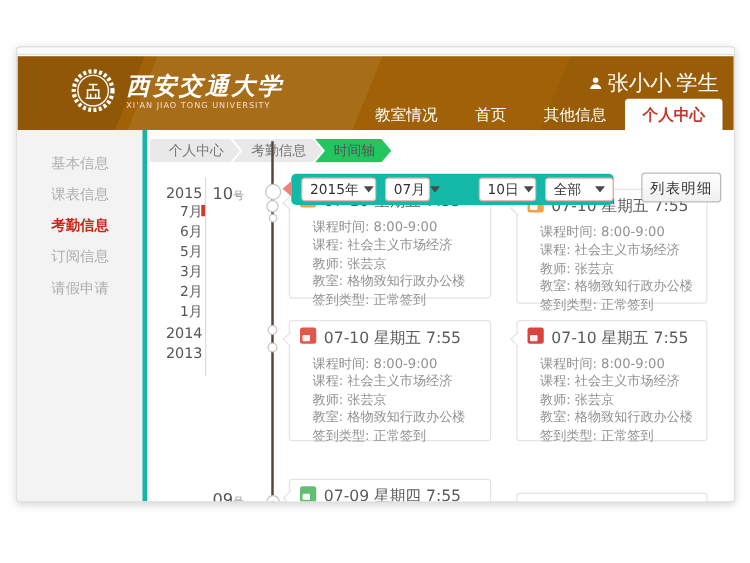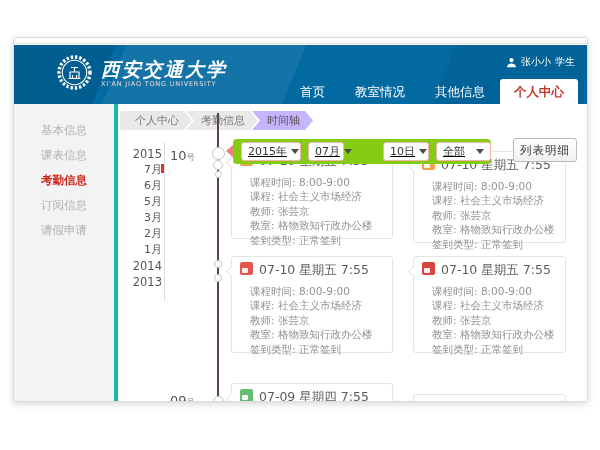--- a/index.html
+++ b/index.html
@@ -9,37 +9,37 @@
 
   
   .win { position:absolute; left:13px; top:37px; width:575px; height:365px;
          background:#fff; border:1px solid #dcdcdc; border-radius:3px;
          box-shadow:0 2px 7px rgba(0,0,0,.16); overflow:hidden; }
   .topstrip { position:absolute; left:0; top:0; right:0; height:6px;
               background:#fbfbfb; border-bottom:1px solid #e3e3e3; }
 
   
   .hdr { position:absolute; left:0; top:7px; right:0; height:59px;
-         background:#0369a1; overflow:hidden; }
+         background:#a16207; overflow:hidden; }
   .band { position:absolute; top:-5px; bottom:-5px; transform:skewX(-22deg); }
   .band.dark  { left:-60px; width:150px; background:rgba(0,0,0,.10); }
   .band.light { left:100px; width:180px; background:rgba(255,255,255,.07); }
   .band.light2{ left:430px; width:400px; background:rgba(0,0,0,.05); }
 
   .brand { position:absolute; left:42px; top:9px; display:flex; align-items:center; }
   .emblem { width:37px; height:37px; flex:0 0 auto; }
   .uni { margin-left:8px; }
   .uni-cn { color:#fff; font-size:19px; font-style:italic; font-weight:bold;
             letter-spacing:2px; line-height:22px; white-space:nowrap; }
   .uni-en { color:#f4d9d4; font-size:6.5px; letter-spacing:.8px; white-space:nowrap; }
   .app-title { color:#fff; font-size:17px; font-weight:bold; margin-left:10px;
                letter-spacing:2px; white-space:nowrap; }
 
   .userbox { position:absolute; right:12px; top:10px; display:flex; align-items:center;
-             gap:4px; color:#fff; font-size:10px; cursor:pointer; }
+             gap:4px; color:#fff; font-size:17px; cursor:pointer; }
 
   .nav { position:absolute; right:9px; bottom:0; display:flex; align-items:flex-end; }
   .nav-item { color:#fff; font-size:12.5px; line-height:25px; padding:0 15px;
               cursor:pointer; white-space:nowrap; }
   .nav-item.active { background:#fff; color:#c0392b; border-radius:3px 3px 0 0;
                      padding:0 14px; font-weight:bold; }
 
   
   .content { position:absolute; left:0; top:66px; right:0; bottom:0; background:#fff; }
   .sidebar { position:absolute; left:0; top:0; bottom:0; width:104px;
@@ -51,21 +51,21 @@
   .main { position:absolute; left:104px; top:0; right:0; bottom:0; background:#fff; }
 
   
   .crumbs { position:absolute; left:2px; top:7px; display:flex; }
   .chip { height:19px; line-height:19px; padding:0 13px 0 15px; font-size:11px;
           color:#777; background:#e9e9e9; white-space:nowrap; cursor:pointer;
           clip-path:polygon(0 0,calc(100% - 8px) 0,100% 50%,calc(100% - 8px) 100%,0 100%,8px 50%);
           margin-left:-6px; }
   .chip:first-child { clip-path:polygon(0 0,calc(100% - 8px) 0,100% 50%,calc(100% - 8px) 100%,0 100%);
                       margin-left:0; border-radius:2px 0 0 2px; }
-  .chip.active { background:#c4b5fd; filter:drop-shadow(0 0 1px #bdbdbd); color:#555; }
+  .chip.active { background:#22c55e; filter:drop-shadow(0 0 1px #bdbdbd); color:#555; }
 
   
   .ynav { position:absolute; left:1px; top:42px; width:43px; }
   .ynav-item { height:16px; line-height:16px; text-align:right; font-size:11px;
                color:#555; cursor:pointer; white-space:nowrap; }
   .ynav-item.year { font-size:11.5px; }
   .ydivider { position:absolute; left:46px; top:38px; width:1px; height:159px; background:#ddd; }
   .ytick { position:absolute; left:43px; top:60px; width:3px; height:9px; background:#d9362a; }
 
   .daylabel { position:absolute; left:52px; font-size:13px; color:#555; white-space:nowrap; }
@@ -76,22 +76,22 @@
   .tdot { position:absolute; background:#fff; border:1px solid #c6c6c6; border-radius:50%; }
   .dot1 { left:93.5px; top:43px;  width:13px; height:13px; }
   .dot2 { left:95px;   top:56px;  width:10px; height:10px; }
   .dot3 { left:96.5px; top:67px;  width:7px;  height:7px; }
   .dot4 { left:96px;   top:156px; width:8px;  height:8px; }
   .dot5 { left:96px;   top:170px; width:8px;  height:8px; }
   .dot6 { left:94.5px; top:292px; width:11px; height:11px; }
 
   
   .filterbar { position:absolute; left:115px; top:35px; width:258px; height:25px;
-               background:#84cc16; border-radius:4px; display:flex; align-items:center;
-               padding-left:8px; gap:7px; z-index:6;text-decoration:underline; }
+               background:#14b8a6; border-radius:4px; display:flex; align-items:center;
+               padding-left:8px; gap:7px; z-index:6; }
   .filterbar::before { content:""; position:absolute; left:-7px; top:6px;
                border:6px solid transparent; border-right:7px solid #ef8178; border-left:0; }
   .fselect { height:19px; background:#fff; border:1px solid #f3b3ac; border-radius:3px;
              display:flex; align-items:center; justify-content:space-between;
              padding:0 6px; font-size:11px; color:#333; cursor:pointer; white-space:nowrap; }
   .fs-year{ width:60px; } .fs-month{ width:36px; } .fs-day{ width:46px;margin-left:32px; } .fs-type{ width:82px; }
   .caret { width:0; height:0; border:4px solid transparent; border-top:5px solid #4a4a4a;
            margin-top:4px; margin-left:4px; }
   .listbtn { position:absolute; left:395px; top:34px; width:64px; height:24px; z-index:6;
              background:linear-gradient(#ffffff,#f0f0f0); border:1px solid #b9b9b9;
@@ -145,22 +145,22 @@
       <div class="userbox">
         <svg width="11" height="11" viewBox="0 0 11 11">
           <circle cx="5.5" cy="3.1" r="2.2" fill="#fff"></circle>
           <path d="M1 10.2 a4.5 3.8 0 0 1 9 0 z" fill="#fff"></path>
         </svg>
         <span>张小小</span>
         <span>学生</span>
       </div>
 
       <div class="nav" id="nav">
+          <div class="nav-item">教室情况</div>
           <div class="nav-item">首页</div>
-          <div class="nav-item">教室情况</div>
           <div class="nav-item">其他信息</div>
           <div class="nav-item active">个人中心</div>
         </div>
     </div>
 
     <div class="content">
       <div class="sidebar" id="sidebar">
           <div class="side-item">基本信息</div>
           <div class="side-item">课表信息</div>
           <div class="side-item active">考勤信息</div>

